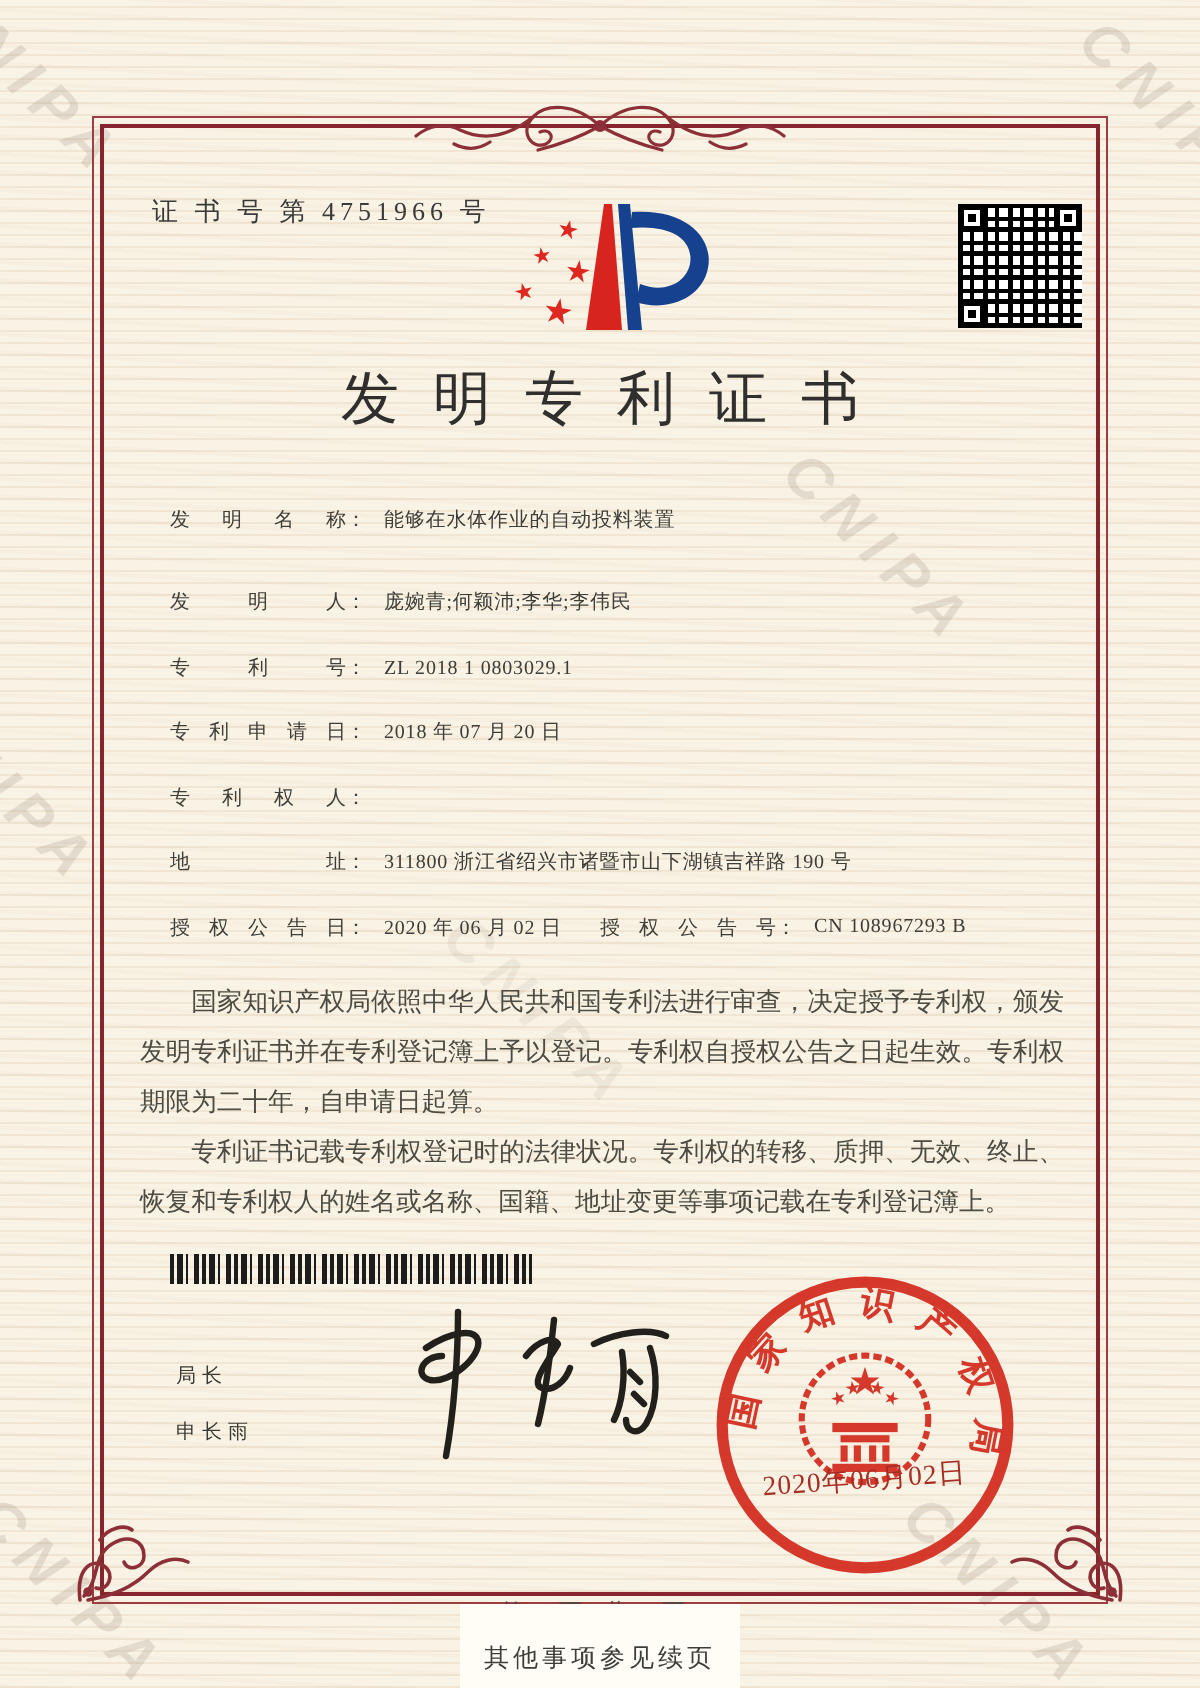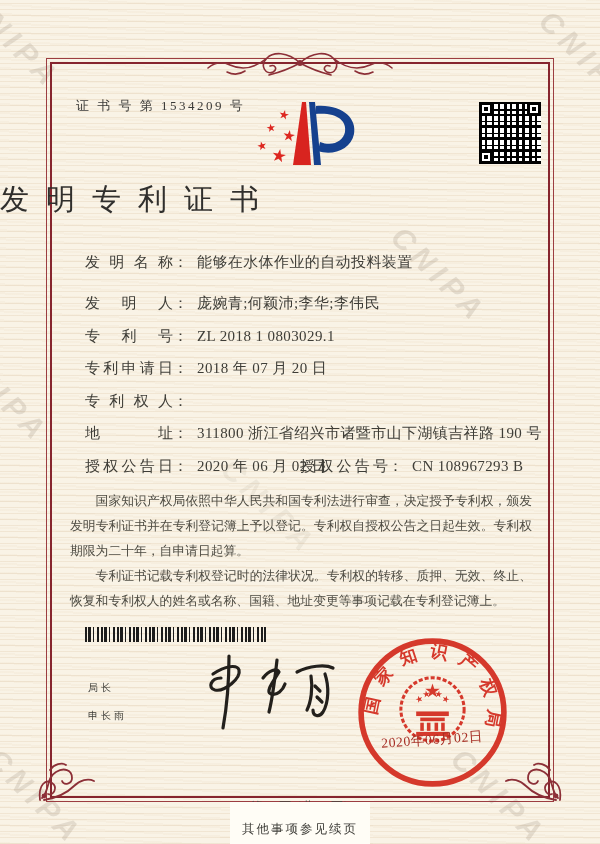--- a/index.html
+++ b/index.html
@@ -20,24 +20,24 @@
   }
   .frame{
     position:absolute;left:50px;top:62px;width:496px;height:732px;
     border:2px solid #86252e;
   }
   .frame::before{
     content:"";position:absolute;inset:-6px;border:1px solid #9c3d41;
   }
   .abs{position:absolute;}
   .cert-no{left:76px;top:97px;font-size:13px;letter-spacing:2.5px;color:#3a3a38;}
-  .title-wrap{left:0;right:0;top:180px;}
+  .title-wrap{left:0;right:0;top:180px;text-align:center;}
   .title-wrap span{font-size:29px;letter-spacing:17px;margin-right:-17px;color:#302f2d;}
   .fields{left:85px;top:253px;width:444px;}
-  .f-row{display:flex;align-items:baseline;height:20px;margin-bottom:12.5px;font-size:15px;color:#3e3d37;}
+  .f-row{display:flex;align-items:baseline;height:20px;margin-bottom:12.5px;font-size:10px;color:#3e3d37;}
   .f-row.first{margin-bottom:21px;}
   .f-label{display:inline-block;width:88px;flex:none;text-align:justify;text-align-last:justify;}
   .f-colon{flex:none;margin-right:9px;}
   .f-value{letter-spacing:0.4px;white-space:nowrap;}
   .g1{display:flex;width:215px;flex:none;align-items:center;font-family:Liberation Serif, serif;}
   .g2{display:flex;align-items:center;}
   .body-text{left:70px;top:489px;width:462px;font-size:12.8px;line-height:25px;color:#4d4b42;text-align:justify;}
   .body-text p{margin:0;text-indent:2em;}
   .barcode{left:85px;top:627px;width:181px;height:15px;
     background:repeating-linear-gradient(90deg,#1c1c1c 0 2px,rgba(0,0,0,0) 2px 3.5px,#1c1c1c 3.5px 6.5px,rgba(0,0,0,0) 6.5px 8px,#1c1c1c 8px 9px,rgba(0,0,0,0) 9px 12px,#1c1c1c 12px 14.5px,rgba(0,0,0,0) 14.5px 16px);
@@ -98,21 +98,21 @@
   <svg class="abs orn-corner r" width="60" height="52" viewBox="0 0 60 52">
     <g stroke="#8c2f37" stroke-width="1.8" fill="none" stroke-linecap="round">
       <path d="M4,50 C2,34 10,29 16,33 C22,37 18,46 12,44"></path>
       <path d="M6,48 C14,40 10,28 20,22 C28,17 36,20 36,28 C36,34 28,36 26,31"></path>
       <path d="M8,50 C20,48 30,44 38,36 C44,30 52,28 58,31"></path>
       <path d="M14,20 C18,14 26,12 30,15"></path>
     </g>
     <circle cx="8" cy="46" r="2.4" fill="#8c2f37"></circle>
   </svg>
 
-  <div class="abs cert-no">证 书 号 第 1534209 号</div>
+  <div class="abs cert-no">证 书 号 第 4751966 号</div>
 
   <svg class="abs logo" width="115" height="74" viewBox="0 0 115 74">
     <defs>
       <path id="star" d="M0,-1 L0.225,-0.309 L0.951,-0.309 L0.363,0.118 L0.588,0.809 L0,0.382 L-0.588,0.809 L-0.363,0.118 L-0.951,-0.309 L-0.225,-0.309 Z" fill="#dd2720"></path>
     </defs>
     <use href="#star" transform="translate(38,20) scale(5) rotate(12)"></use>
     <use href="#star" transform="translate(25,33) scale(4.4) rotate(-10)"></use>
     <use href="#star" transform="translate(43,41) scale(6) rotate(8)"></use>
     <use href="#star" transform="translate(16,51) scale(4.6) rotate(-14)"></use>
     <use href="#star" transform="translate(33,61) scale(7) rotate(10)"></use>

